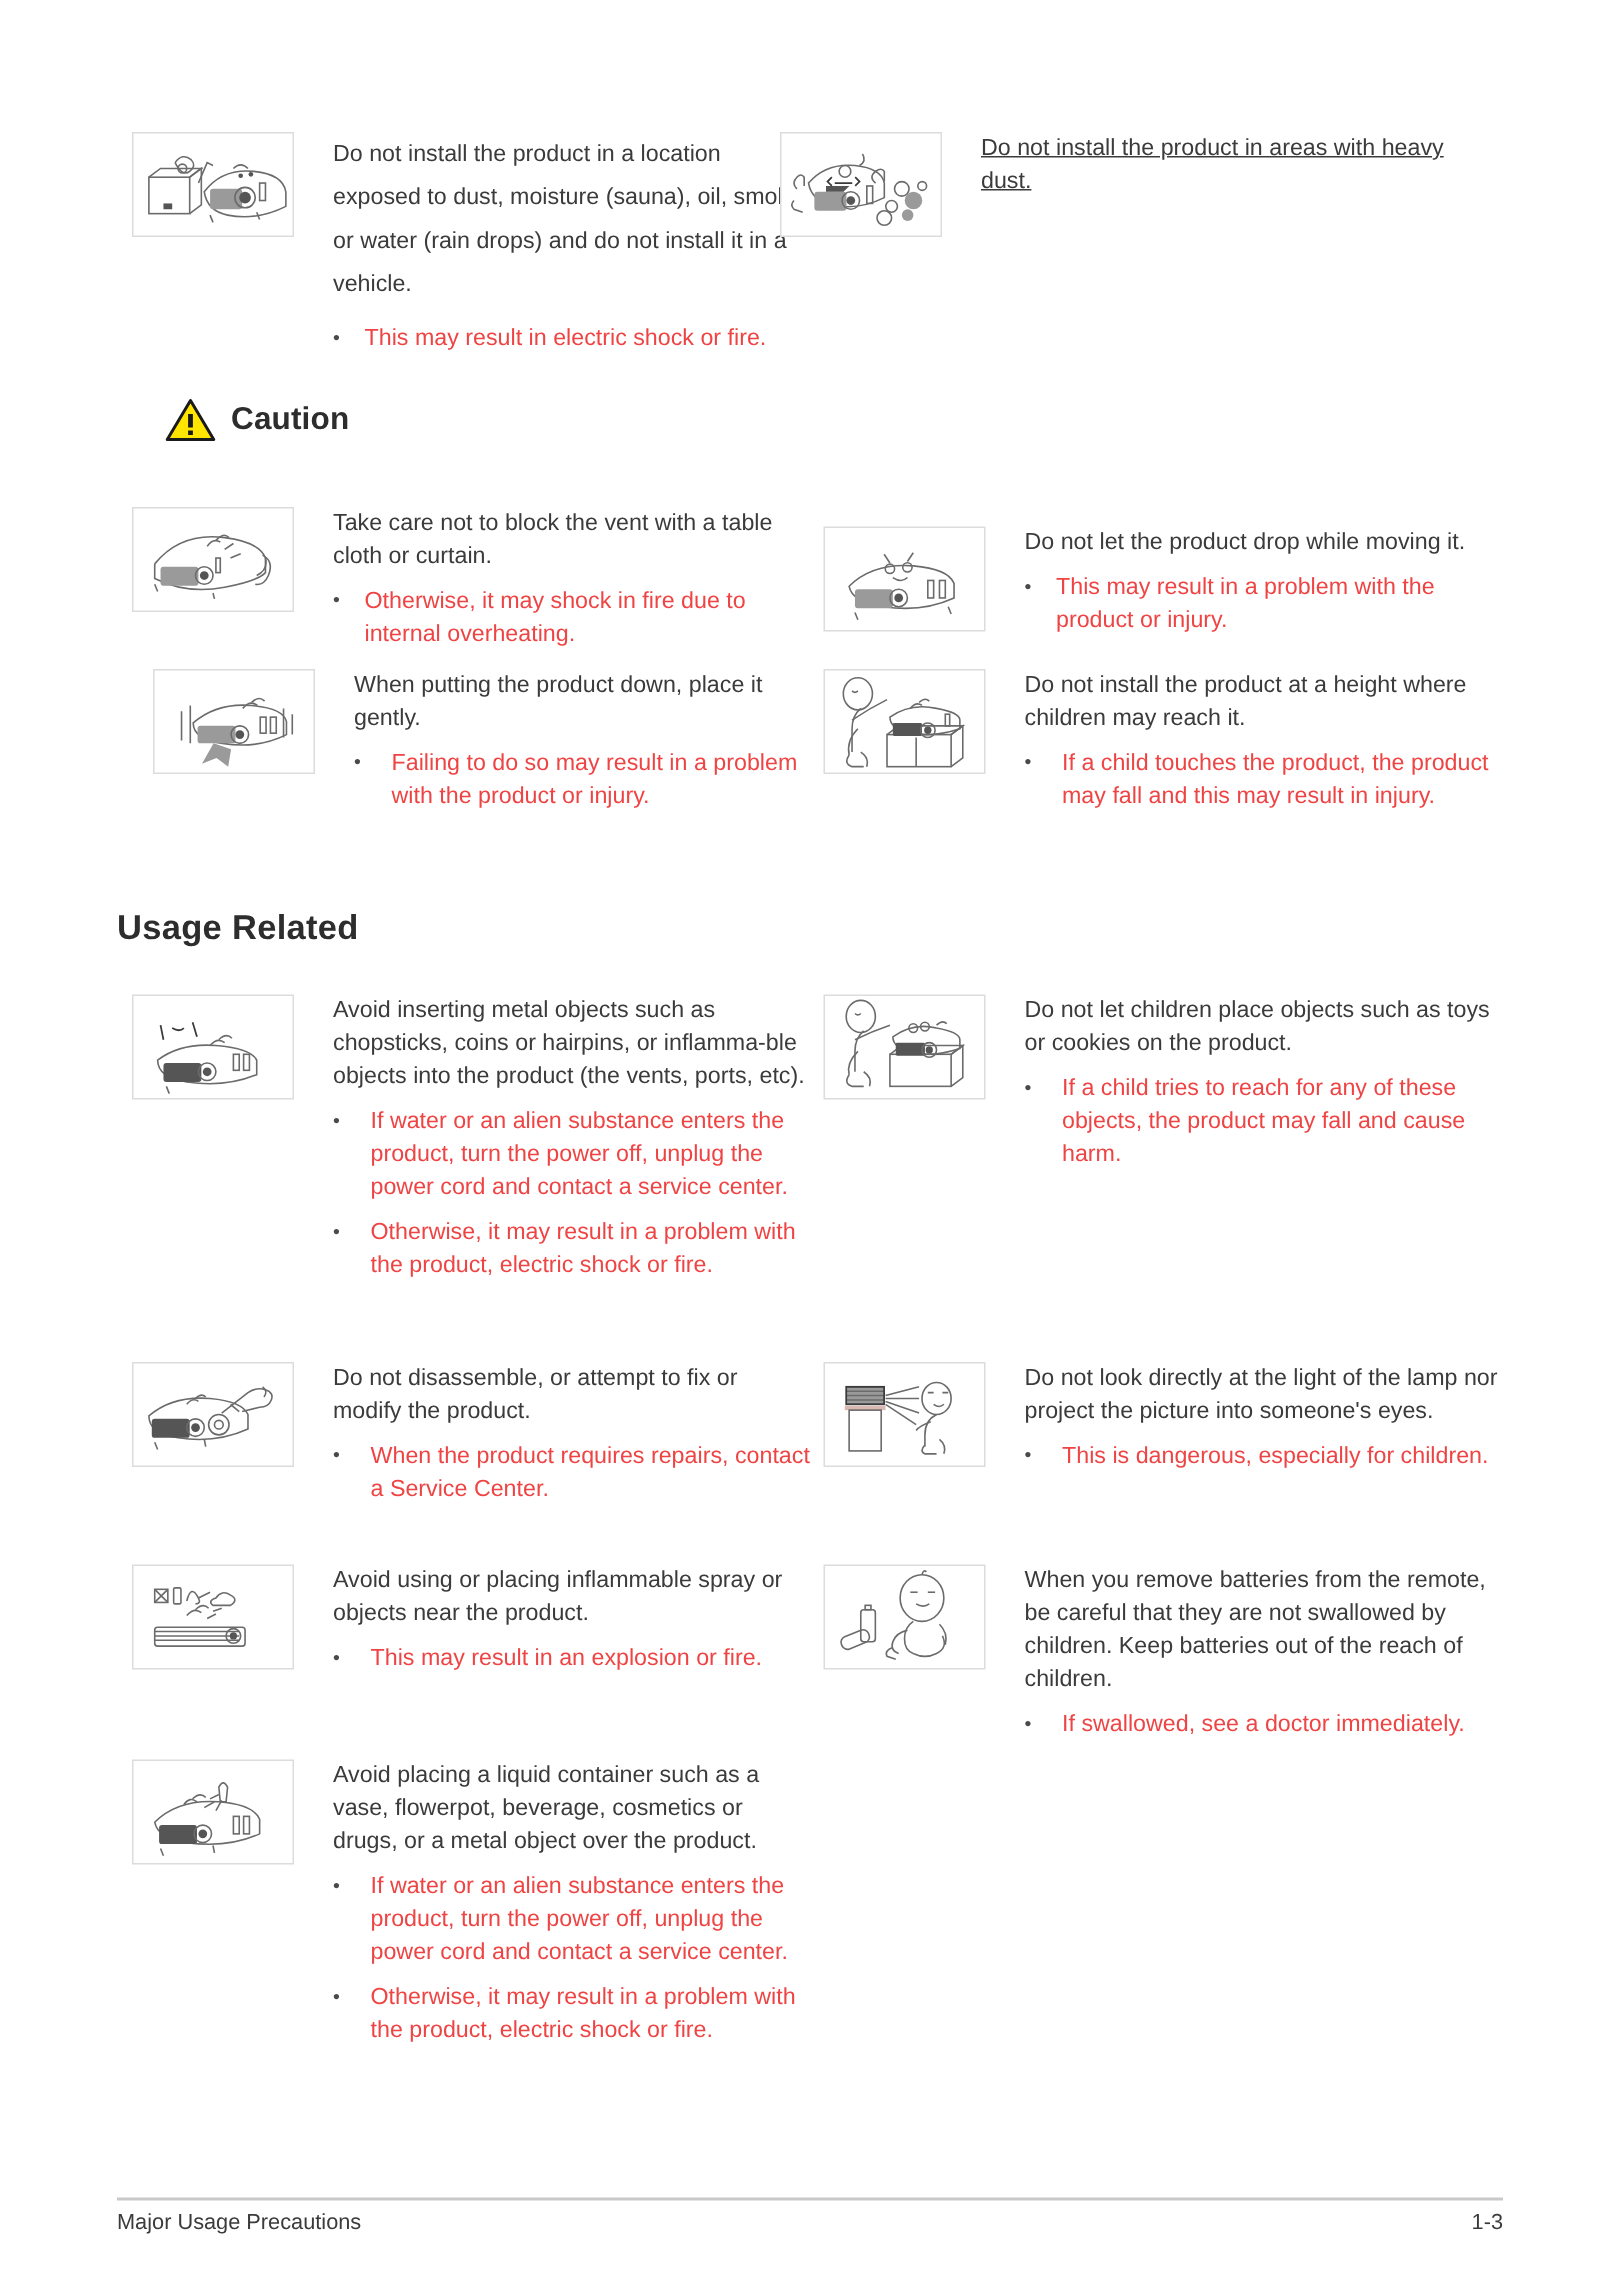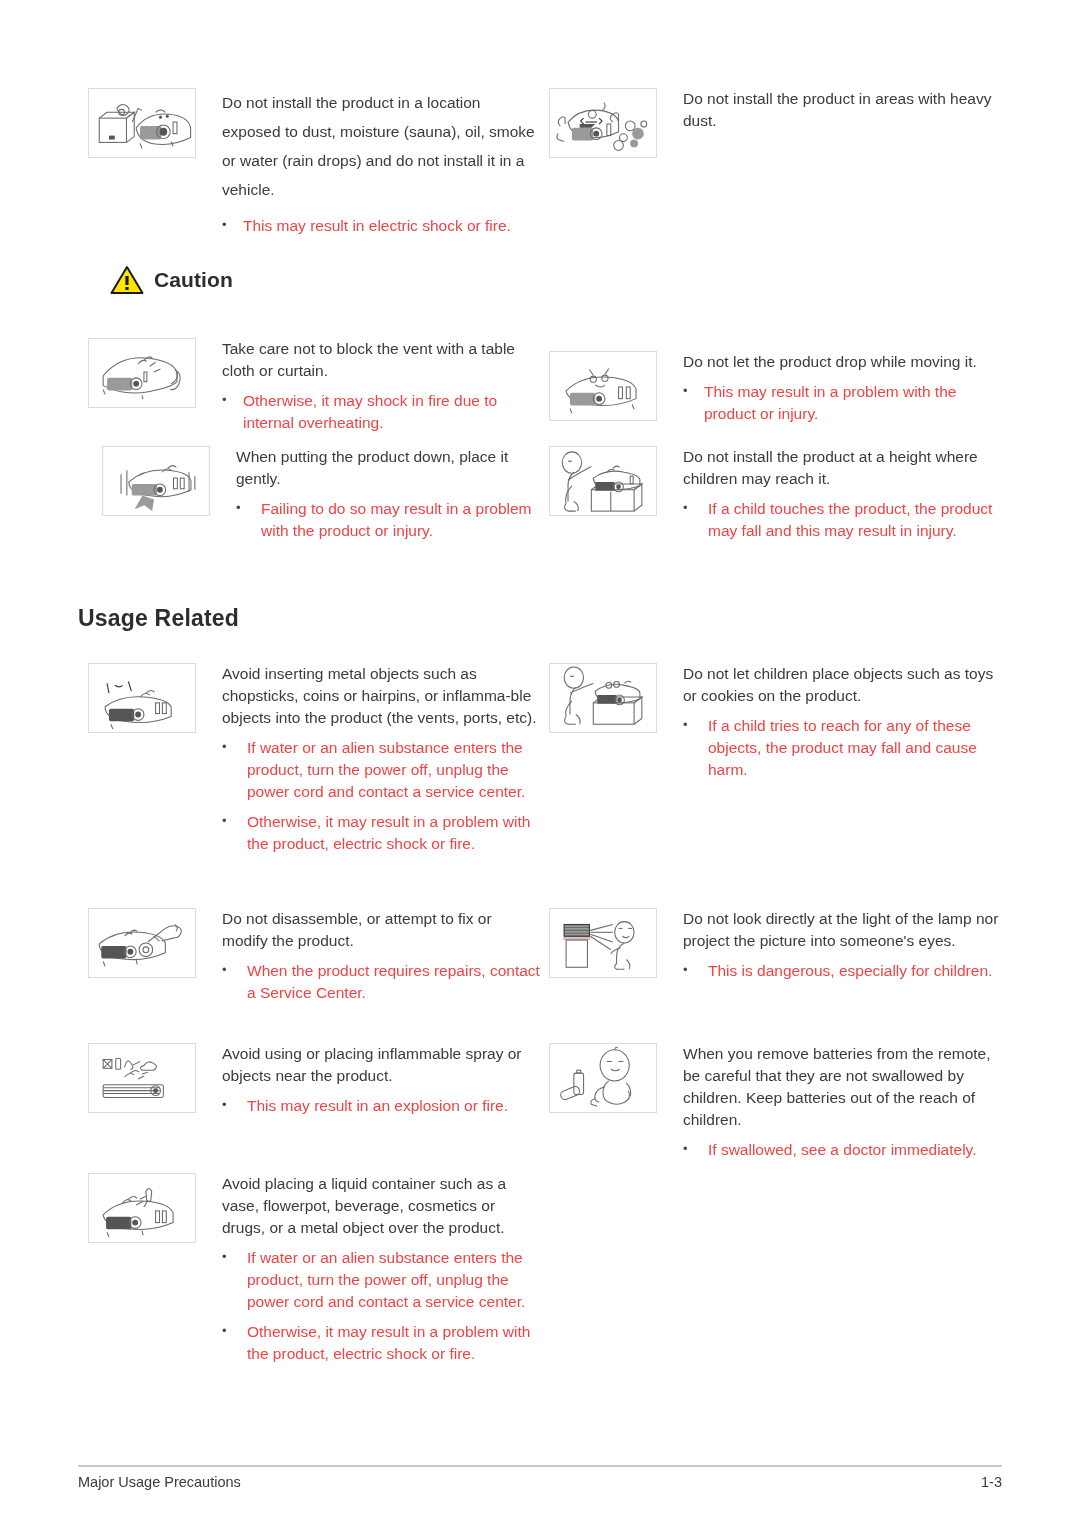--- a/index.html
+++ b/index.html
@@ -157,21 +157,21 @@
       </svg>
     </div>
     <div class="body-col">
       <p class="para loose">Do not install the product in a location exposed to dust, moisture (sauna), oil, smoke or water (rain drops) and do not install it in a vehicle.</p>
       <ul class="bullets loose">
         <li>This may result in electric shock or fire.</li>
       </ul>
     </div>
   </div>
 
-  <div class="block" style="left:549px; top:88px; width:455px;">
+  <div class="block" style="left:520px; top:88px; width:455px;text-decoration:underline;">
     <div class="thumb">
       <svg viewBox="0 0 108 70">
         <path d="M18 34 q12 -14 32 -12 q18 2 20 12 l0 10 q-18 9 -36 5 q-14 -3 -16 -15z" class="ln" fill="#fff"></path>
         <rect x="22" y="40" width="22" height="13" rx="2" class="fil-md"></rect>
         <circle cx="47" cy="46" r="6" class="ln"></circle>
         <circle cx="47" cy="46" r="3" class="fil-dk"></circle>
         <rect x="58" y="36" width="4" height="12" class="ln"></rect>
         <path d="M30 36 l16 0 l-4 4 l-12 0z" class="fil-dk"></path>
         <path d="M36 34 l12 0" class="ln-d" stroke-width="2.4"></path>
         <path d="M34 36 l-3 -3 l3 -3" class="ln-d" stroke-width="1.8"></path>

